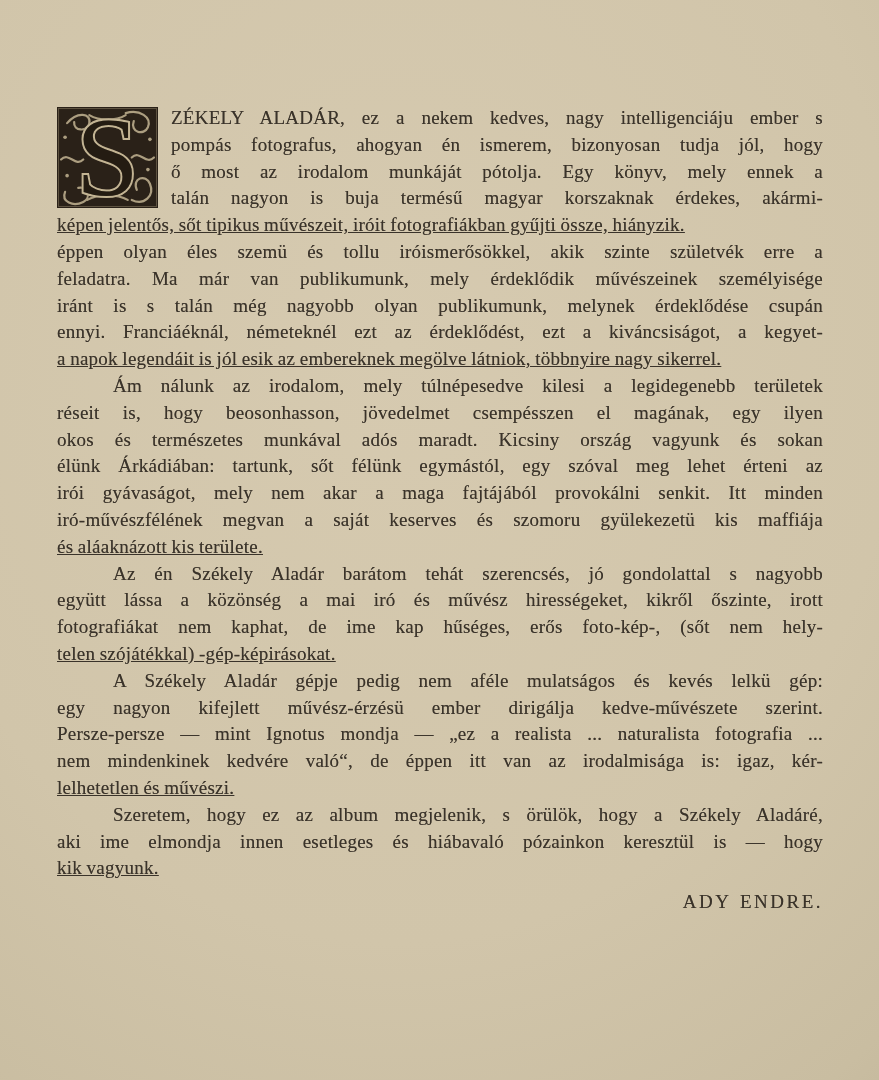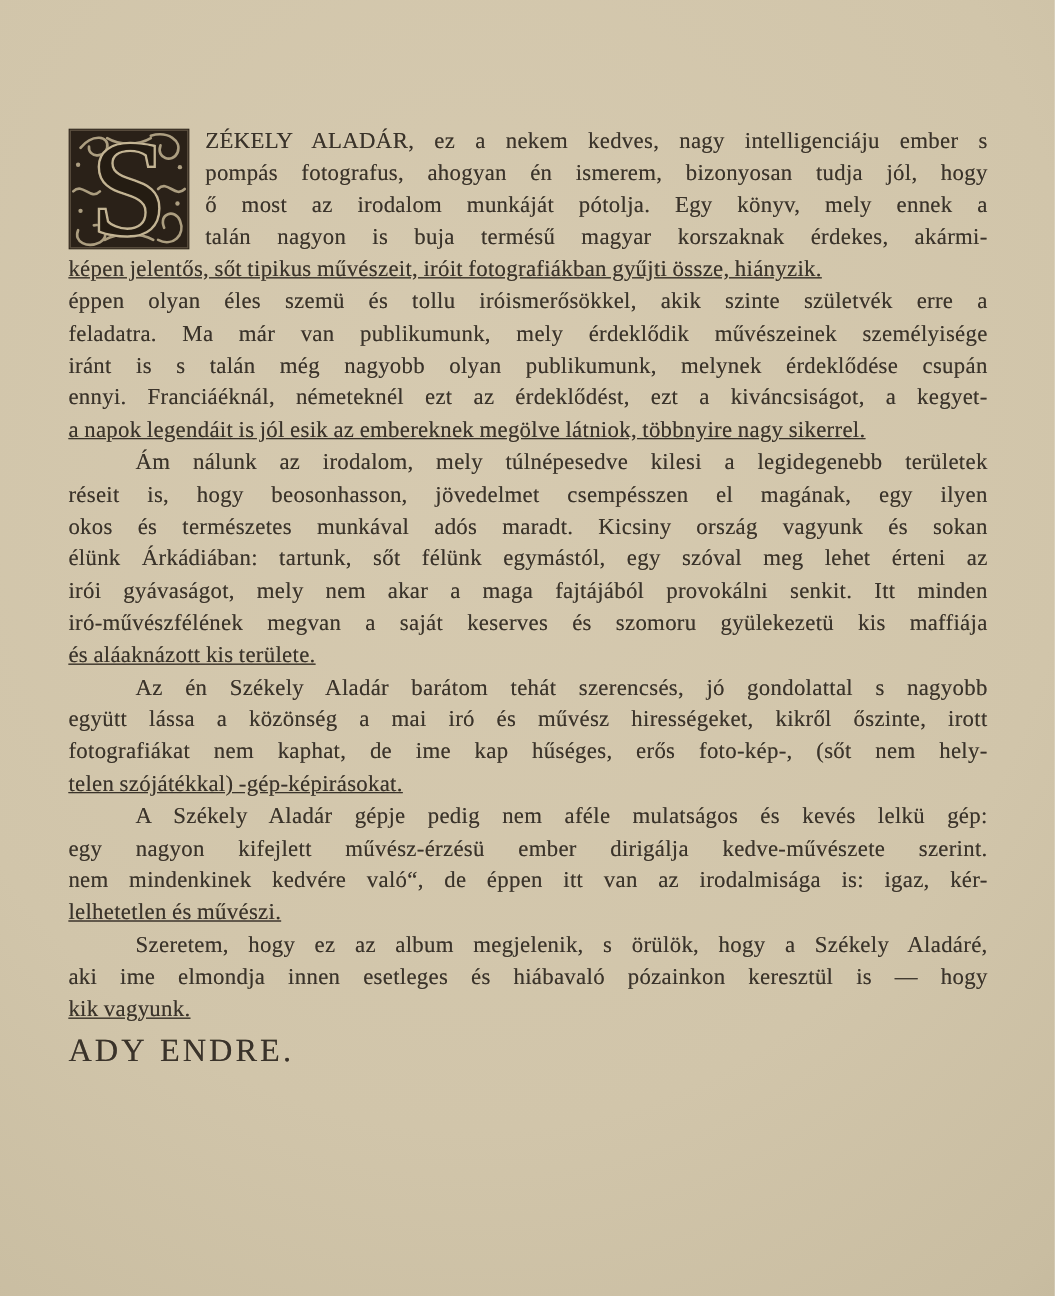--- a/index.html
+++ b/index.html
@@ -38,21 +38,22 @@
   .line.indent { padding-left: 56px; }
   .dropcap {
     float: left;
     width: 101px; height: 101px;
     margin: 2px 13px 2px 0;
     display: block;
   }
   .dropcap svg { display: block; }
   .signature {
     margin-top: 5px;
-    font-size: 27px;
+    text-align: right;
+    font-size: 19px;
     line-height: 30px;
     letter-spacing: 2.5px;
     word-spacing: 2px;
     color: var(--ink, #3a332a);
   }
 </style>
 </head>
 <body>
 
 <div class="sheet">
@@ -103,20 +104,21 @@
       </div>
       <div class="para">
         <div class="line indent">Az én Székely Aladár barátom tehát szerencsés, jó gondolattal s nagyobb</div>
         <div class="line">együtt lássa a közönség a mai iró és művész hirességeket, kikről őszinte, irott</div>
         <div class="line">fotografiákat nem kaphat, de ime kap hűséges, erős foto-kép-, (sőt nem hely-</div>
         <div class="line last">telen szójátékkal) -gép-képirásokat.</div>
       </div>
       <div class="para">
         <div class="line indent">A Székely Aladár gépje pedig nem aféle mulatságos és kevés lelkü gép:</div>
         <div class="line">egy nagyon kifejlett művész-érzésü ember dirigálja kedve-művészete szerint.</div>
+        <div class="line">Persze-persze — mint Ignotus mondja — „ez a realista ... naturalista fotografia ...</div>
         <div class="line">nem mindenkinek kedvére való“, de éppen itt van az irodalmisága is: igaz, kér-</div>
         <div class="line last">lelhetetlen és művészi.</div>
       </div>
       <div class="para">
         <div class="line indent">Szeretem, hogy ez az album megjelenik, s örülök, hogy a Székely Aladáré,</div>
         <div class="line">aki ime elmondja innen esetleges és hiábavaló pózainkon keresztül is — hogy</div>
         <div class="line last">kik vagyunk.</div>
       </div>
       <div class="signature">ADY ENDRE.</div>
   </div>

